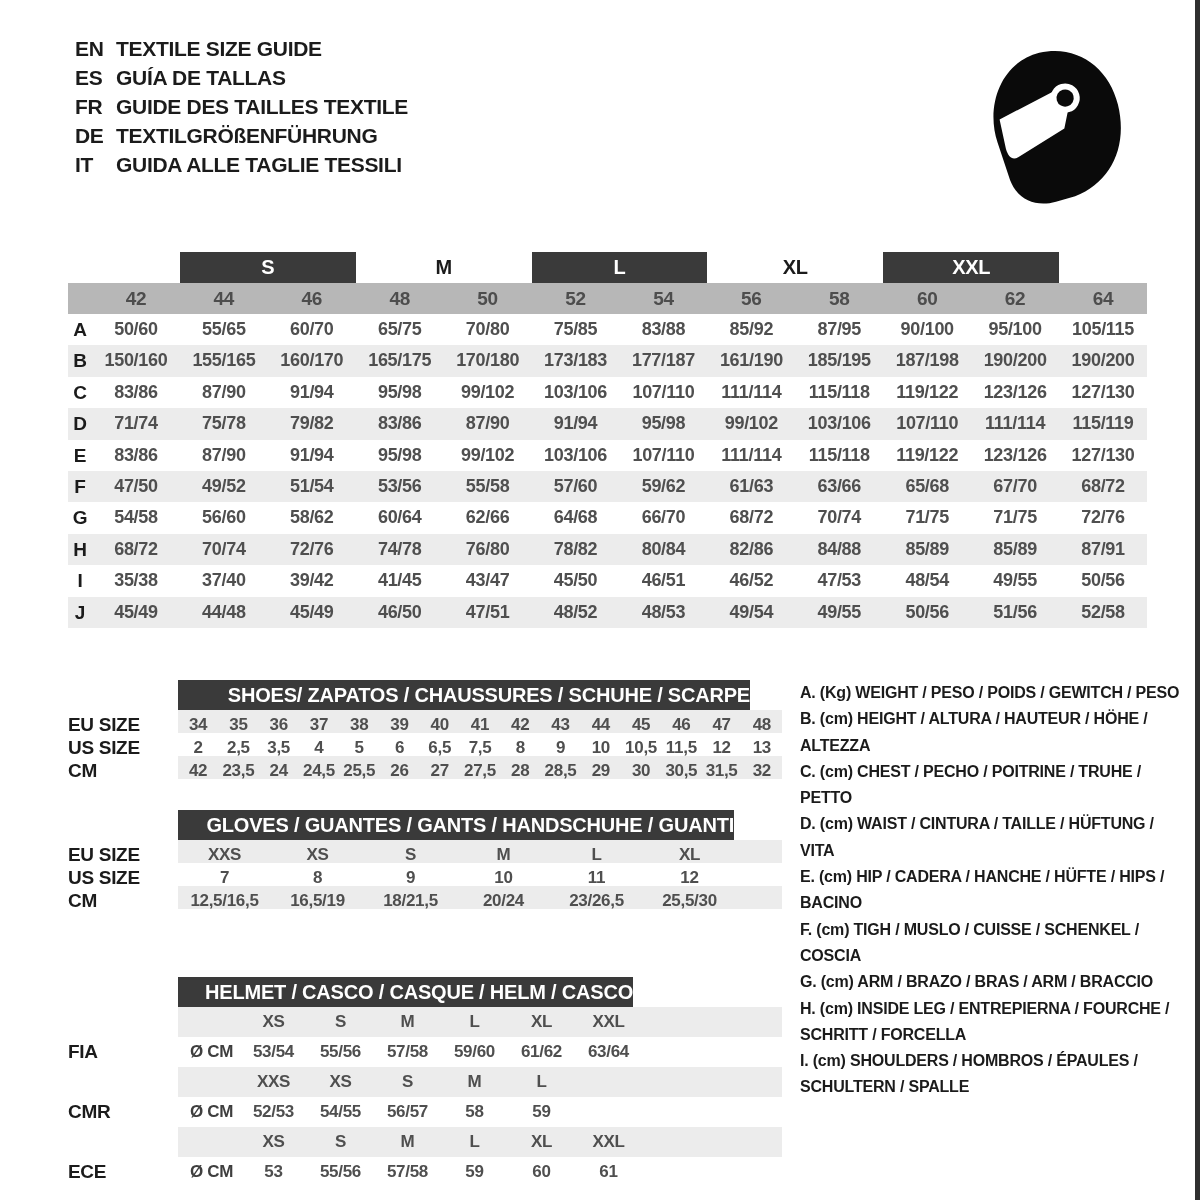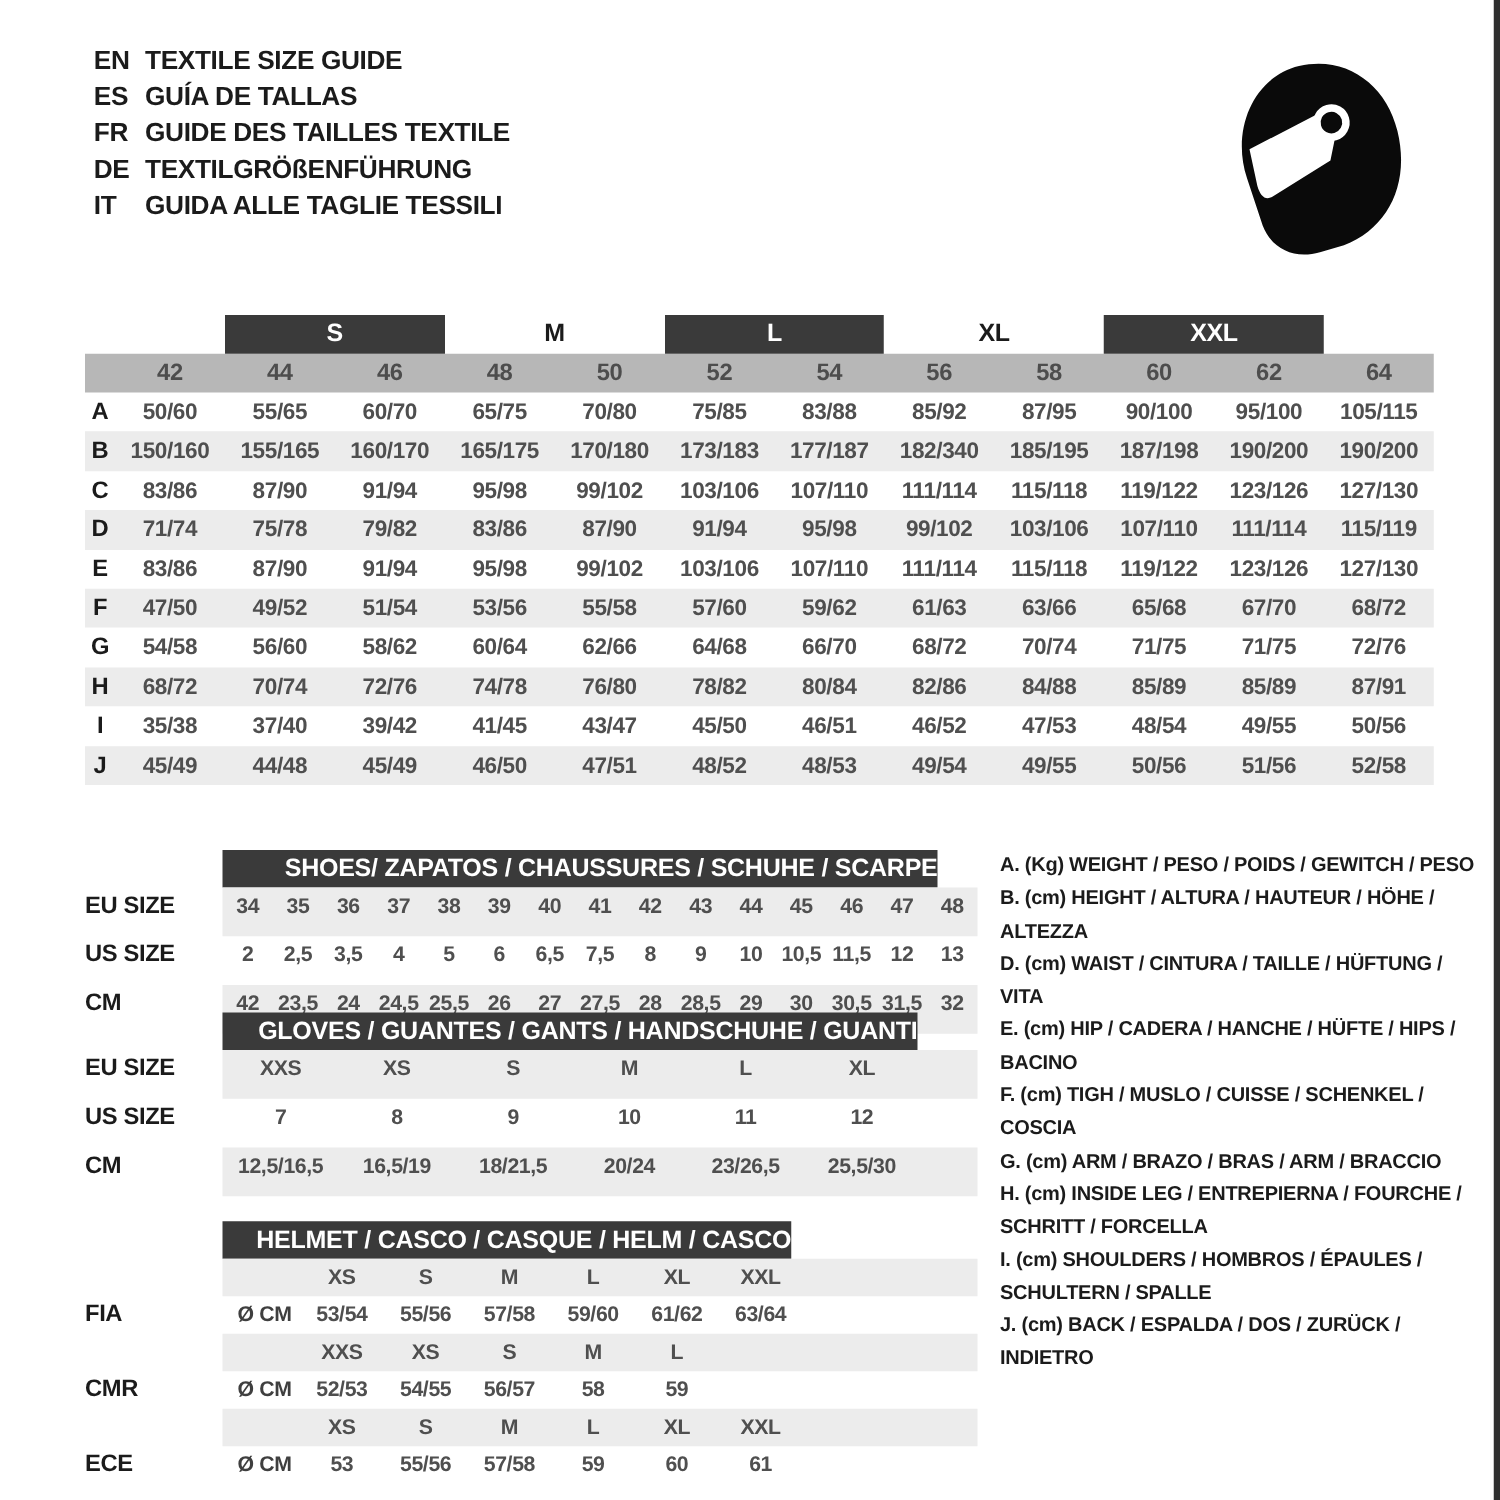--- a/index.html
+++ b/index.html
@@ -30,21 +30,21 @@
   .data-row{height:31.4px;line-height:31.4px;}
   .data-row.shaded{background:var(--rowg);}
   .letter-cell{text-align:center;font-size:19px;color:var(--blk);}
   .val-cell{text-align:center;font-size:18px;color:var(--txt);}
   
   .subtable{position:absolute;left:68px;width:714px;}
   .shoes{top:680px;} .gloves{top:810px;} .helmet-tbl{top:945px;margin-top:32px;}
   .bar{height:30px;line-height:30px;background:var(--dark);color:#fff;
        font-size:20px;padding-left:9px;margin-left:110px;letter-spacing:-0.2px;text-align:right;}
   .shoes .bar{width:572px;} .gloves .bar{width:556px;} .helmet-tbl .bar{width:455px;}
-  .srow{display:flex;height:39px;line-height:29.3px;}
+  .srow{display:flex;height:23px;line-height:29.3px;}
   .srow .lbl{width:110px;font-size:19px;color:var(--blk);}
   .srow .band{flex:1;display:grid;}
   .srow .band.shaded{background:var(--rowg);}
   .cols15{grid-template-columns:repeat(15,1fr);}
   .cols6g{grid-template-columns:repeat(6,93px) 1fr;}
   .scell{text-align:center;font-size:17px;color:var(--txt);}
   .hrow{display:flex;height:30px;line-height:30px;}
   .hrow .lbl{width:110px;font-size:19px;color:var(--blk);}
   .hrow .band{flex:1;display:grid;grid-template-columns:62px repeat(6,67px) 1fr;}
   .hrow .band.shaded{background:var(--rowg);}
@@ -134,21 +134,21 @@
       </div>
       <div class="grid-row data-row shaded">
         <div class="letter-cell">B</div>
         <div class="val-cell">150/160</div>
         <div class="val-cell">155/165</div>
         <div class="val-cell">160/170</div>
         <div class="val-cell">165/175</div>
         <div class="val-cell">170/180</div>
         <div class="val-cell">173/183</div>
         <div class="val-cell">177/187</div>
-        <div class="val-cell">182/340</div>
+        <div class="val-cell">161/190</div>
         <div class="val-cell">185/195</div>
         <div class="val-cell">187/198</div>
         <div class="val-cell">190/200</div>
         <div class="val-cell">190/200</div>
       </div>
       <div class="grid-row data-row ">
         <div class="letter-cell">C</div>
         <div class="val-cell">83/86</div>
         <div class="val-cell">87/90</div>
         <div class="val-cell">91/94</div>
@@ -449,22 +449,22 @@
           <div class="hcell">60</div>
           <div class="hcell">61</div>
         </div>
       </div>
     </div>
 </div>
 
 <div class="legend" id="legend">
     <div class="legend-item">A. (Kg) WEIGHT / PESO / POIDS / GEWITCH / PESO</div>
     <div class="legend-item">B. (cm) HEIGHT / ALTURA / HAUTEUR / HÖHE / ALTEZZA</div>
+    <div class="legend-item">C. (cm) CHEST / PECHO / POITRINE / TRUHE / PETTO</div>
     <div class="legend-item">D. (cm) WAIST / CINTURA / TAILLE / HÜFTUNG / VITA</div>
     <div class="legend-item">E. (cm) HIP / CADERA / HANCHE / HÜFTE / HIPS / BACINO</div>
     <div class="legend-item">F. (cm) TIGH / MUSLO / CUISSE / SCHENKEL / COSCIA</div>
     <div class="legend-item">G. (cm) ARM / BRAZO / BRAS / ARM / BRACCIO</div>
     <div class="legend-item">H. (cm) INSIDE LEG / ENTREPIERNA / FOURCHE / SCHRITT / FORCELLA</div>
     <div class="legend-item">I. (cm) SHOULDERS / HOMBROS / ÉPAULES / SCHULTERN / SPALLE</div>
-    <div class="legend-item">J. (cm) BACK / ESPALDA / DOS / ZURÜCK / INDIETRO</div>
   </div>
 
 <div class="edge-line"></div>
 
 </body></html>

